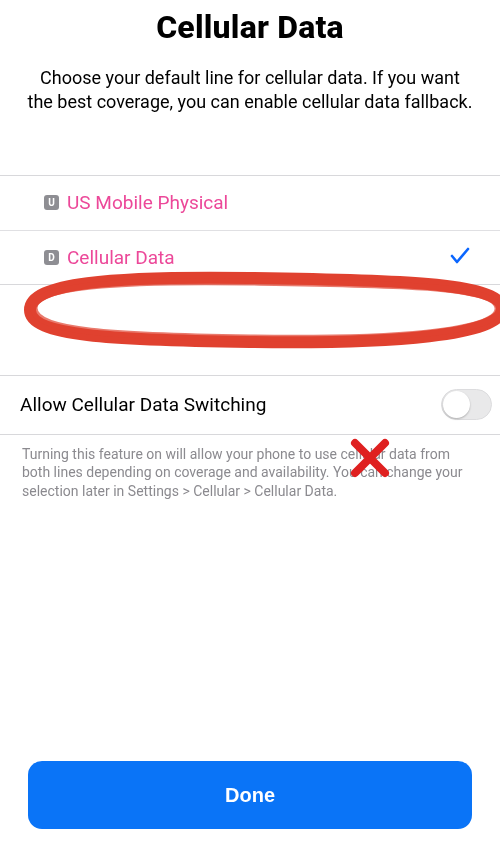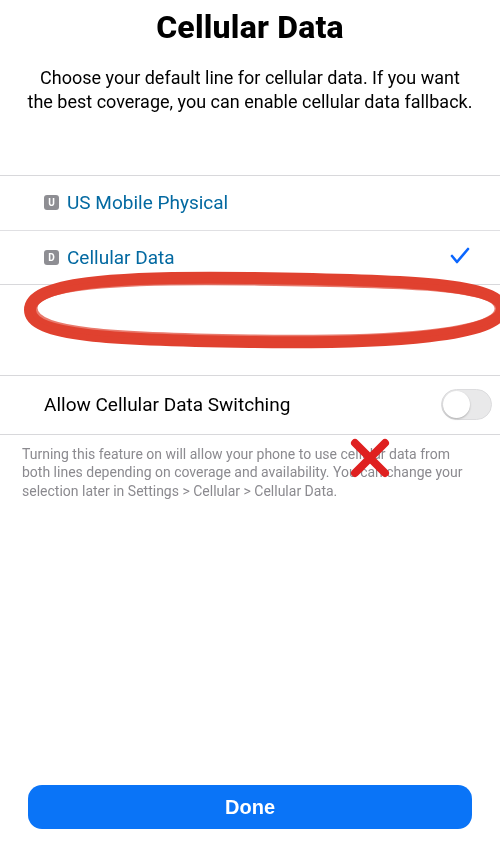--- a/index.html
+++ b/index.html
@@ -58,21 +58,21 @@
       font-size: 10px;
       font-weight: 700;
       display: inline-flex;
       align-items: center;
       justify-content: center;
       margin-right: 8px;
       flex-shrink: 0;
     }
     .cell-label {
       font-size: 19px;
-      color: #0369a1;
+      color: #ec4899;
     }
     .check {
       position: absolute;
       right: 30px;
       top: 50%;
       transform: translateY(-50%);
       color: #0a66ff;
       font-size: 24px;
       font-weight: 600;
     }
@@ -81,21 +81,20 @@
       border-top: 1px solid #d8d8db;
       border-bottom: 1px solid #d8d8db;
     }
     .switch-cell {
       display: flex;
       align-items: center;
       justify-content: space-between;
       height: 58px;
       padding: 0 8px 0 20px;
       position: relative;
-      margin-left: 24px;
     }
     .switch-label {
       font-size: 19px;
       color: #000;
     }
     .switch-track {
       width: 51px;
       height: 31px;
       border-radius: 16px;
       background: #e9e9ea;
@@ -117,21 +116,21 @@
       font-size: 14px;
       color: #8b8a8f;
       line-height: 1.35;
       padding: 10px 22px 0 22px;
     }
     .done-btn {
       position: absolute;
       left: 28px;
       right: 28px;
       bottom: 20px;
-      height: 44px;
+      height: 68px;
       background: #0a74f7;
       border: none;
       border-radius: 14px;
       color: #fff;
       font-size: 20px;
       font-weight: 700;
       cursor: pointer;
     }
     .annotation-circle {
       position: absolute;

